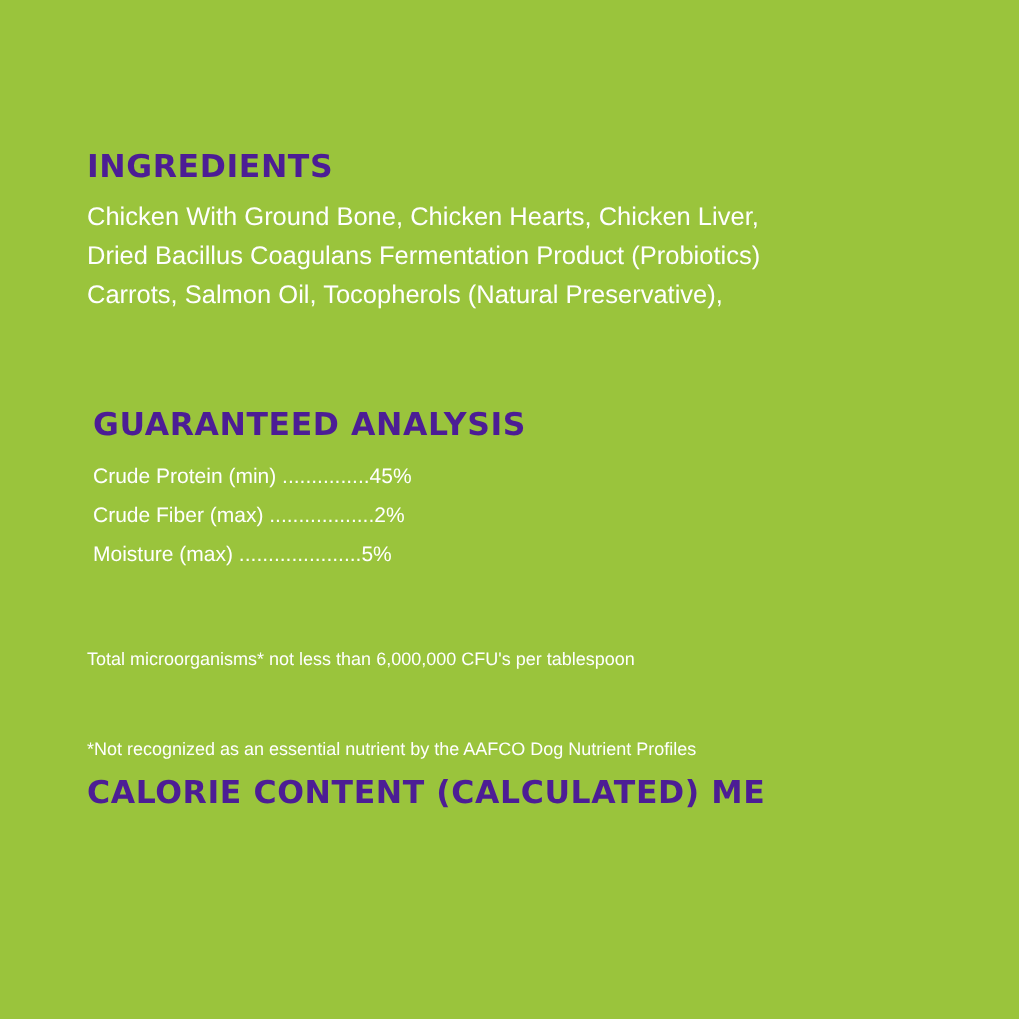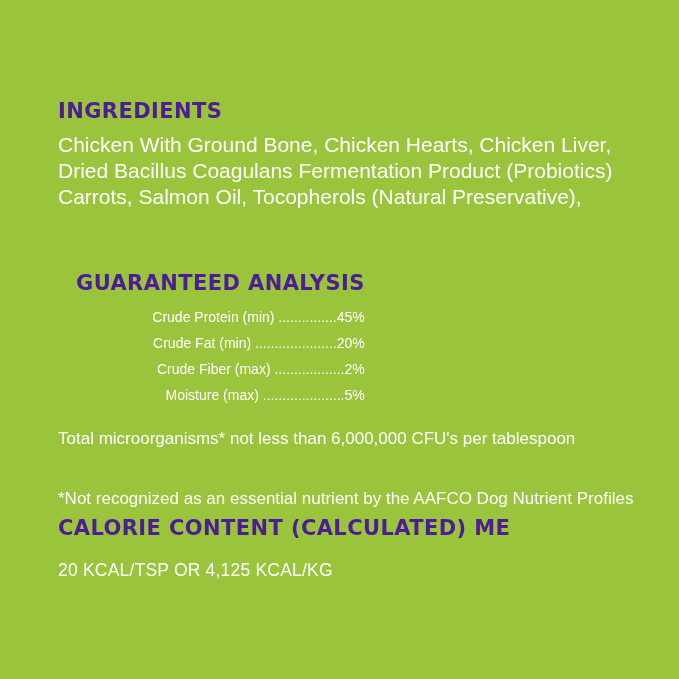--- a/index.html
+++ b/index.html
@@ -23,47 +23,46 @@
   .section-heading {
     font-family: "DejaVu Sans", sans-serif;
     font-weight: bold;
     font-size: 21px;
     letter-spacing: 0.4px;
     color: #4c1d95;
     margin: 0 0 9px 0;
     line-height: 1.1;
   }
   .body-line {
-    font-size: 21px;
+    font-size: 17px;
     line-height: 26px;
     color: #ffffff;
     margin: 0;
     white-space: nowrap;
   }
   #ingredients-block {
     position: absolute;
     top: 100px;
     left: 0;
   }
   #analysis-block {
     position: absolute;
     top: 272px;
-    left: 18px;
-    text-align: right;
+    left: 4px;
   }
   .ga-row {
     font-size: 14px;
     line-height: 26px;
     white-space: nowrap;
   }
   .ga-label { }
   .ga-dots { letter-spacing: 0px; }
   .ga-value { }
   .note {
-    font-size: 17px;
+    font-size: 12px;
     line-height: 22px;
     color: #ffffff;
     margin: 0;
     white-space: nowrap;
   }
   #note-micro {
     position: absolute;
     top: 428px;
     left: 0;
   }
@@ -101,31 +100,27 @@
     <p class="body-line">Carrots, Salmon Oil, Tocopherols (Natural Preservative),</p>
   </div>
 
   <div id="analysis-block">
     <h2 class="section-heading">GUARANTEED ANALYSIS</h2>
 
     <div class="ga-row">
       <span class="ga-label">Crude Protein (min)</span><span class="ga-dots"> ...............</span><span class="ga-value">45%</span>
     </div>
     <div class="ga-row">
-      <span class="ga-label">Crude Fat (min)</span><span class="ga-dots"> .....................</span><span class="ga-value">20%</span>
-    </div>
-    <div class="ga-row">
       <span class="ga-label">Crude Fiber (max)</span><span class="ga-dots"> ..................</span><span class="ga-value">2%</span>
     </div>
     <div class="ga-row">
       <span class="ga-label">Moisture (max)</span><span class="ga-dots"> .....................</span><span class="ga-value">5%</span>
     </div>
   </div>
 
   <p class="note" id="note-micro">Total microorganisms* not less than 6,000,000 CFU's per tablespoon</p>
   <p class="note" id="note-aafco">*Not recognized as an essential nutrient by the AAFCO Dog Nutrient Profiles</p>
 
   <div id="calorie-block">
     <h2 class="section-heading">CALORIE CONTENT (CALCULATED) ME</h2>
-    <p class="calorie-line">20 KCAL/TSP OR 4,125 KCAL/KG</p>
   </div>
 
 </div>
 
 </body></html>

